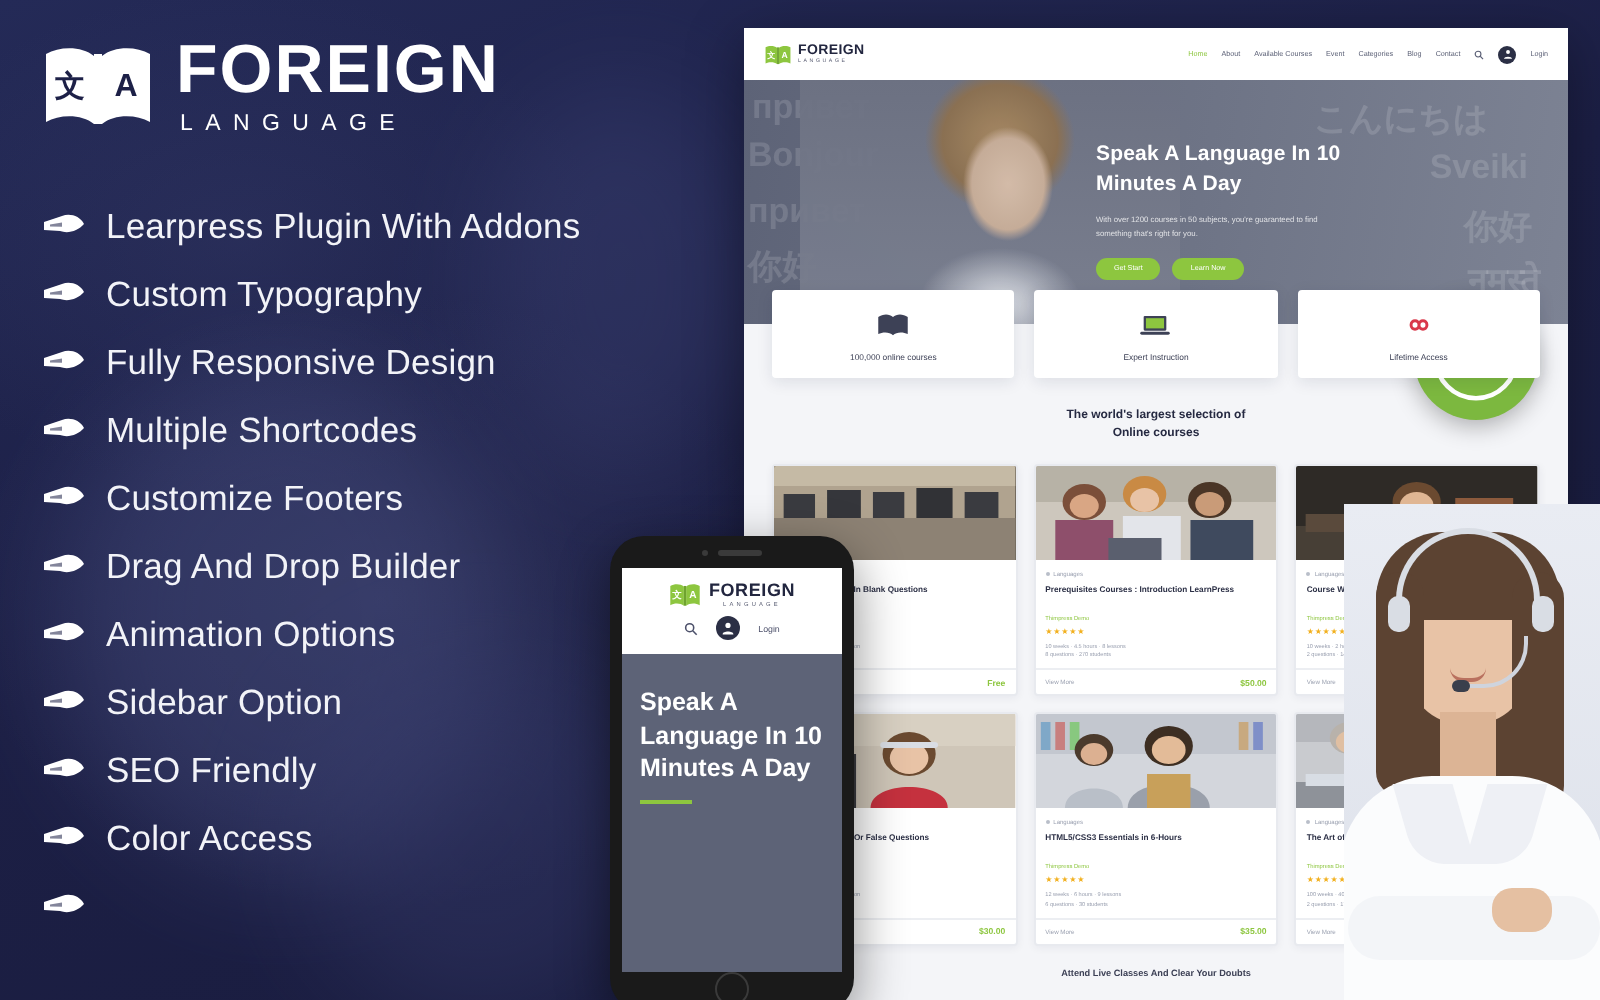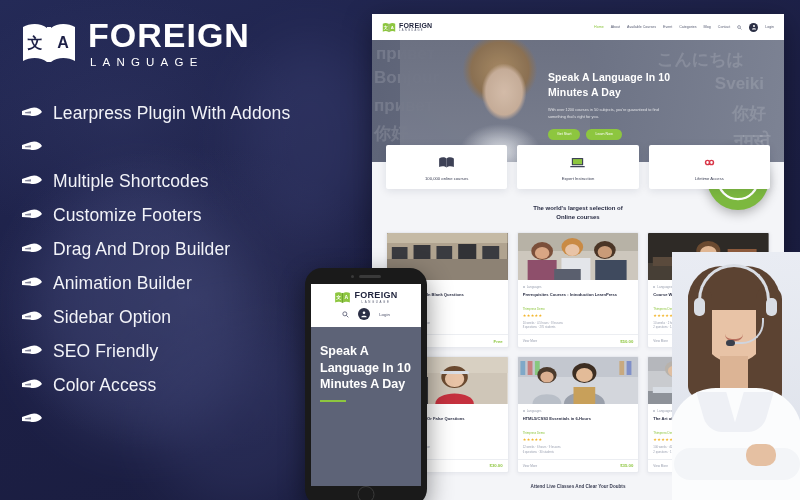--- a/index.html
+++ b/index.html
@@ -348,20 +348,28 @@
         <path d="M0 5 L9 2 C13 0.5,18 2,20 6 C17 9.5,12 11,8 9.5 L0 9 Z" fill="#ffffff"></path>
         <path d="M3 6.2 L9 5.2 L9 7.4 L3 7.2 Z" fill="#1d2047" opacity=".55"></path>
       </svg>
       <div class="feature-label">Learpress Plugin With Addons</div>
     </div>
     <div class="feature">
       <svg class="hand-icon" viewBox="0 0 20 14">
         <path d="M0 5 L9 2 C13 0.5,18 2,20 6 C17 9.5,12 11,8 9.5 L0 9 Z" fill="#ffffff"></path>
         <path d="M3 6.2 L9 5.2 L9 7.4 L3 7.2 Z" fill="#1d2047" opacity=".55"></path>
       </svg>
+      <div class="feature-label">Custom Typography</div>
+    </div>
+    <div class="feature">
+      <svg class="hand-icon" viewBox="0 0 20 14">
+        <path d="M0 5 L9 2 C13 0.5,18 2,20 6 C17 9.5,12 11,8 9.5 L0 9 Z" fill="#ffffff"></path>
+        <path d="M3 6.2 L9 5.2 L9 7.4 L3 7.2 Z" fill="#1d2047" opacity=".55"></path>
+      </svg>
+      <div class="feature-label">Fully Responsive Design</div>
     </div>
     <div class="feature">
       <svg class="hand-icon" viewBox="0 0 20 14">
         <path d="M0 5 L9 2 C13 0.5,18 2,20 6 C17 9.5,12 11,8 9.5 L0 9 Z" fill="#ffffff"></path>
         <path d="M3 6.2 L9 5.2 L9 7.4 L3 7.2 Z" fill="#1d2047" opacity=".55"></path>
       </svg>
       <div class="feature-label">Multiple Shortcodes</div>
     </div>
     <div class="feature">
       <svg class="hand-icon" viewBox="0 0 20 14">
@@ -375,21 +383,21 @@
         <path d="M0 5 L9 2 C13 0.5,18 2,20 6 C17 9.5,12 11,8 9.5 L0 9 Z" fill="#ffffff"></path>
         <path d="M3 6.2 L9 5.2 L9 7.4 L3 7.2 Z" fill="#1d2047" opacity=".55"></path>
       </svg>
       <div class="feature-label">Drag And Drop Builder</div>
     </div>
     <div class="feature">
       <svg class="hand-icon" viewBox="0 0 20 14">
         <path d="M0 5 L9 2 C13 0.5,18 2,20 6 C17 9.5,12 11,8 9.5 L0 9 Z" fill="#ffffff"></path>
         <path d="M3 6.2 L9 5.2 L9 7.4 L3 7.2 Z" fill="#1d2047" opacity=".55"></path>
       </svg>
-      <div class="feature-label">Animation Builder</div>
+      <div class="feature-label">Animation Options</div>
     </div>
     <div class="feature">
       <svg class="hand-icon" viewBox="0 0 20 14">
         <path d="M0 5 L9 2 C13 0.5,18 2,20 6 C17 9.5,12 11,8 9.5 L0 9 Z" fill="#ffffff"></path>
         <path d="M3 6.2 L9 5.2 L9 7.4 L3 7.2 Z" fill="#1d2047" opacity=".55"></path>
       </svg>
       <div class="feature-label">Sidebar Option</div>
     </div>
     <div class="feature">
       <svg class="hand-icon" viewBox="0 0 20 14">

